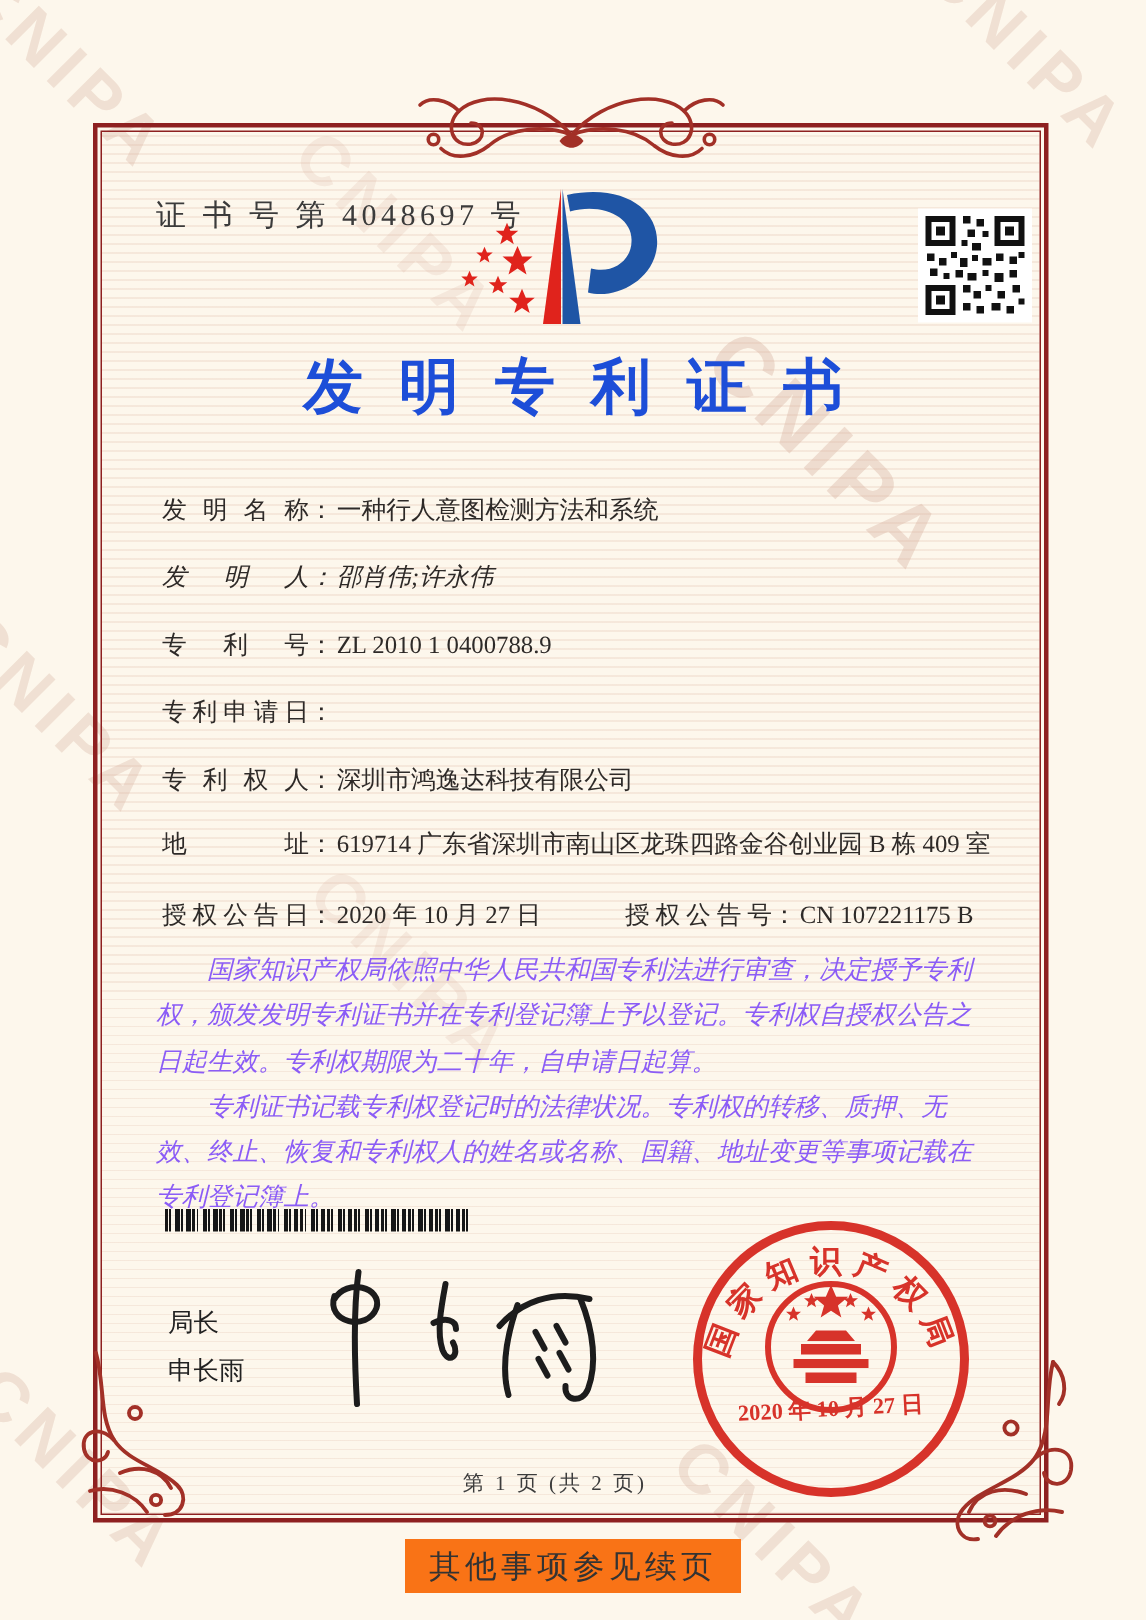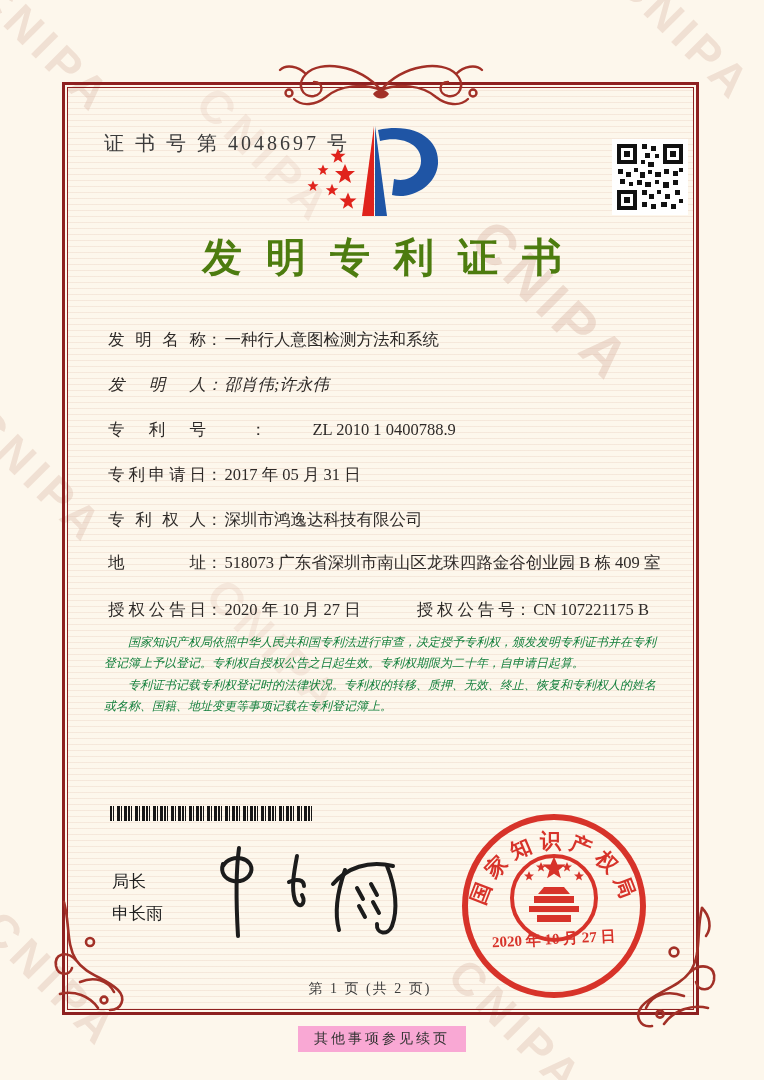--- a/index.html
+++ b/index.html
@@ -30,53 +30,53 @@
         rgba(219,178,158,0.22) 0px, rgba(219,178,158,0.22) 1px,
         rgba(0,0,0,0) 1px, rgba(0,0,0,0) 6px);
   }
   
   .content{position:absolute;inset:0;z-index:5;}
   .cert-no{position:absolute;left:104px;top:130px;font-size:20px;letter-spacing:3px;color:#3b3b3b;}
   .logo{position:absolute;left:298px;top:116px;}
   .qr{position:absolute;left:612px;top:139px;background:#fff;padding:3px;line-height:0;}
   .title{
     position:absolute;left:0;top:230px;width:764px;text-align:center;
-    font-size:40px;font-weight:bold;color:#4d7c0f;
+    font-size:40px;font-weight:bold;color:#1d4ed8;
     letter-spacing:24px;text-indent:24px;
   }
   .row{position:absolute;left:108px;width:560px;display:flex;align-items:flex-start;font-size:16.5px;line-height:1.45;}
   .row .lbl{flex:0 0 98px;display:inline-block;text-align:justify;text-align-last:justify;}
   .row .colon{flex:0 0 16px;}
   .row .val{padding-left:2px;}
   .row .val.addr{max-width:446px;}
   .pair{display:flex;}
   .pair .lbl{flex:0 0 98px;display:inline-block;text-align:justify;text-align-last:justify;}
   .pair .colon{flex:0 0 16px;}
-  .paras{position:absolute;left:104px;top:632px;width:560px;font-size:12px;
-         font-style:italic;line-height:1.78;color:#15803d;}
+  .paras{position:absolute;left:104px;top:632px;width:560px;font-size:17px;
+         font-style:italic;line-height:1.78;color:#8b5cf6;}
   .paras p{margin:0;text-indent:2em;}
   .barcode{
     position:absolute;left:110px;top:806px;width:204px;height:15px;
     background:repeating-linear-gradient(90deg,
       #161616 0 2px, transparent 2px 3px,
       #161616 3px 4px, transparent 4px 7px,
       #161616 7px 10px, transparent 10px 11px,
       #161616 11px 12px, transparent 12px 14px,
       #161616 14px 17px, transparent 17px 18px);
   }
   .signer{position:absolute;left:112px;top:866px;font-size:17px;line-height:1.9;color:#222;
           font-family:"Liberation Sans","DejaVu Sans",sans-serif;}
   .signature{position:absolute;left:205px;top:840px;}
   .seal{position:absolute;left:458px;top:810px;z-index:6;}
   .page-info{position:absolute;left:0;top:980px;width:740px;text-align:center;font-size:14px;color:#3c3c3c;letter-spacing:2px;}
   .footer-note{
     position:absolute;left:0;top:1026px;width:764px;text-align:center;
   }
   .footer-note span{
-    display:inline-block;background:#f9a8d4;padding:4px 16px;font-size:14px;
+    display:inline-block;background:#f97316;padding:4px 16px;font-size:21px;
     letter-spacing:3px;color:#333;
   }
   .ornament{position:absolute;z-index:7;pointer-events:none;}
   .orn-top{left:256px;top:50px;}
   .orn-bl{left:46px;top:898px;}
   .orn-br{left:588px;top:902px;}
 </style>
 </head>
 <body>
 
@@ -166,39 +166,38 @@
     <div class="row" style="top:328px;">
       <span class="lbl">发明名称</span>
       <span class="colon">：</span>
       <span class="val">一种行人意图检测方法和系统</span>
     </div>
     <div class="row" style="top:373px;font-style:italic;">
       <span class="lbl">发明人</span>
       <span class="colon">：</span>
       <span class="val">邵肖伟;许永伟</span>
     </div>
-    <div class="row" style="top:418px;gap:44px;">
+    <div class="row" style="top:418px;">
       <span class="lbl">专利号</span>
       <span class="colon">：</span>
       <span class="val">ZL 2010 1 0400788.9</span>
     </div>
     <div class="row" style="top:463px;">
       <span class="lbl">专利申请日</span>
       <span class="colon">：</span>
-      <span class="val">2017 年 05 月 31 日</span>
     </div>
     <div class="row" style="top:508px;">
       <span class="lbl">专利权人</span>
       <span class="colon">：</span>
       <span class="val">深圳市鸿逸达科技有限公司</span>
     </div>
     <div class="row" style="top:551px;">
       <span class="lbl">地址</span>
       <span class="colon">：</span>
-      <span class="val addr">518073 广东省深圳市南山区龙珠四路金谷创业园 B 栋 409 室</span>
+      <span class="val addr">619714 广东省深圳市南山区龙珠四路金谷创业园 B 栋 409 室</span>
     </div>
     <div class="row" style="top:598px;">
       <span class="pair">
         <span class="lbl">授权公告日</span>
         <span class="colon">：</span>
         <span class="val">2020 年 10 月 27 日</span>
       </span>
       <span class="pair" style="margin-left:56px;align-items:flex-end;">
         <span class="lbl">授权公告号</span>
         <span class="colon">：</span>

